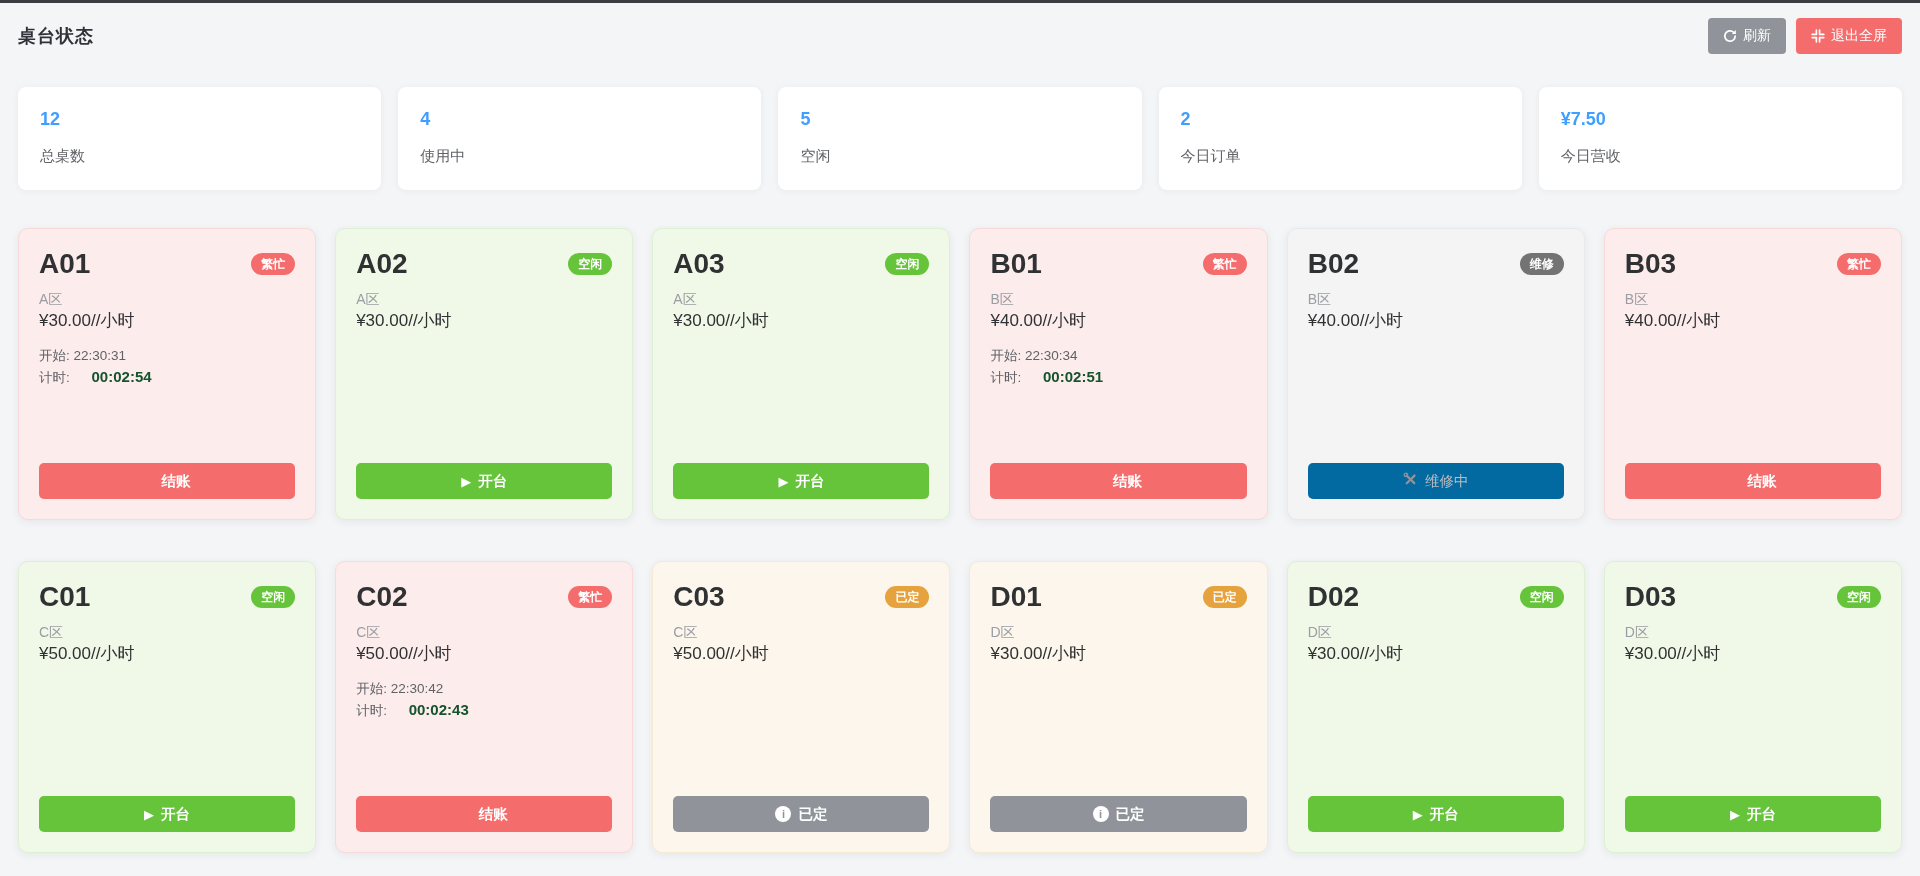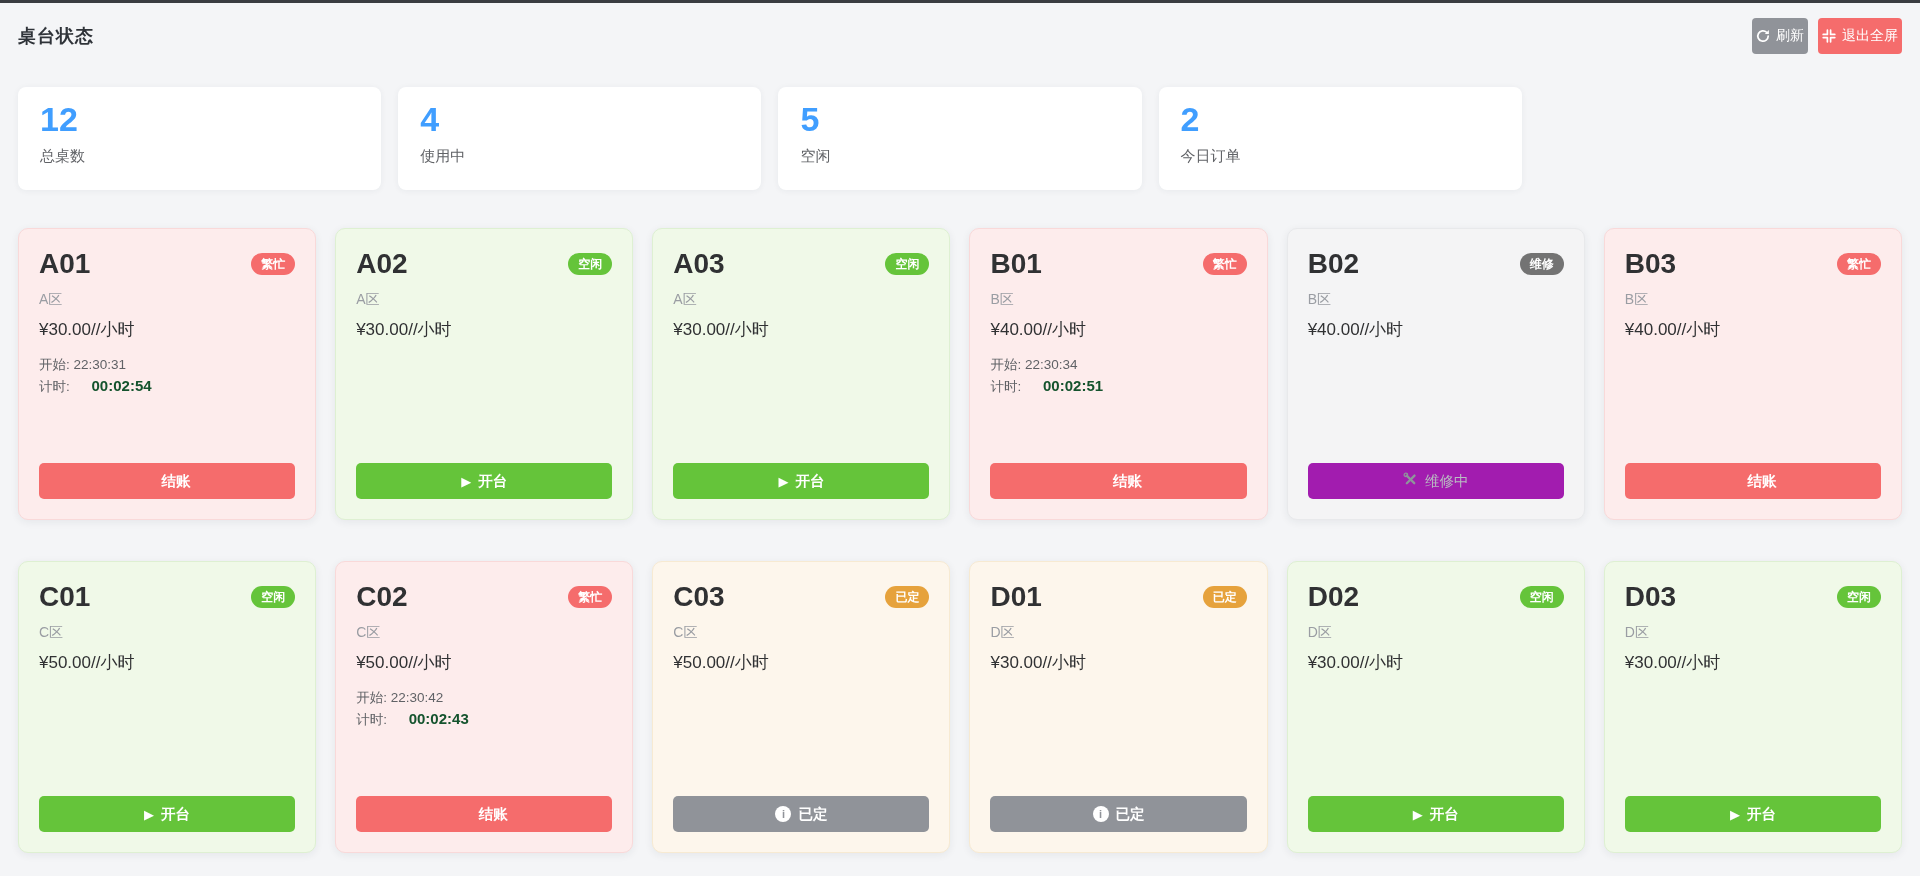--- a/index.html
+++ b/index.html
@@ -16,38 +16,38 @@
   
   .page-header {
     margin-top:13px;
     display:flex; align-items:center; justify-content:space-between;
     height:40px;
   }
   .page-title { font-size:18px; font-weight:bold; color:#2f3339; letter-spacing:1px; }
   .toolbar { display:flex; gap:10px; }
   .tbtn {
     display:inline-flex; align-items:center; gap:6px;
-    height:36px; padding:0 4px; border:none; border-radius:4px;
+    height:36px; padding:0 15px; border:none; border-radius:4px;
     font-family:inherit; font-size:14px; color:#fff; cursor:pointer;
   }
   .tbtn svg { display:block; }
   .tbtn-gray { background:#909399; }
   .tbtn-red  { background:#f56c6c; }
 
   
   .stats-row {
     margin-top:31px;
     display:grid; grid-template-columns:repeat(5,1fr); gap:17px;
   }
   .stat-card {
     background:#fff; border-radius:8px; height:103px;
     padding:17px 22px;
     box-shadow:0 1px 6px rgba(31,45,61,.06);
   }
-  .stat-value { font-size:34px; font-weight:bold; color:#409eff; line-height:30px; }
+  .stat-value { font-size:18px; font-weight:bold; color:#409eff; line-height:30px; }
   .stat-label { margin-top:13px; font-size:15px; color:#606266; }
 
   
   .tables-grid {
     margin-top:38px;
     display:grid; grid-template-columns:repeat(6,1fr);
     column-gap:19px; row-gap:41px;
   }
   .tcard {
     height:292px; border-radius:10px; border:1px solid transparent;
@@ -64,37 +64,37 @@
   .badge {
     font-size:12px; font-weight:bold; color:#fff;
     padding:4px 10px; border-radius:999px; line-height:14px;
   }
   .st-busy .badge        { background:#f56c6c; }
   .st-free .badge        { background:#65c43a; }
   .st-maintenance .badge { background:#737373; }
   .st-reserved .badge    { background:#e6a23c; }
 
   .tarea  { margin-top:11px; font-size:14px; color:#9a9da3; }
-  .tprice { margin-top:9px;  font-size:17px; color:#303133; }
+  .tprice {  font-size:17px; color:#303133; }
 
   .ttime { margin-top:13px; font-size:13.5px; color:#606266; }
   .ttime .trow { line-height:21px; }
   .timer { color:#14532d; font-weight:bold; font-size:15px;padding-left:18px; }
 
   .spacer { flex:1; }
 
   .abtn {
     height:36px; width:100%; border:none; border-radius:5px;
     display:flex; align-items:center; justify-content:center; gap:7px;
     font-family:inherit; font-size:14.5px; font-weight:bold; color:#fff; cursor:pointer;
   }
   .btn-checkout    { background:#f56c6c;padding-left:18px; }
   .btn-open        { background:#65c43a; }
   .btn-reserved    { background:#909399; }
-  .btn-maintenance { background:#a21caf; color:#b9bcc2; font-weight:normal; cursor:default; }
+  .btn-maintenance { background:#0369a1; color:#b9bcc2; font-weight:normal; cursor:default; }
 
   .icon-play, .icon-info, .icon-tools { display:none; }
   .st-free .icon-play { display:inline; font-size:13px; line-height:1; }
   .st-reserved .icon-info {
     display:inline-flex; width:16px; height:16px; border-radius:50%;
     background:#fff; color:#909399; font-size:11px; font-weight:bold;
     align-items:center; justify-content:center; font-style:normal;
   }
   .st-maintenance .icon-tools { display:block; }
 </style>
@@ -147,20 +147,24 @@
   <div class="stat-card">
     <div class="stat-value">5</div>
     <div class="stat-label">空闲</div>
   </div>
 
   <div class="stat-card">
     <div class="stat-value">2</div>
     <div class="stat-label">今日订单</div>
   </div>
 
+  <div class="stat-card">
+    <div class="stat-value">¥7.50</div>
+    <div class="stat-label">今日营收</div>
+  </div>
 </div>
 
   <div class="tables-grid">
   <div class="tcard st-busy">
     <div class="tcard-head">
       <div class="tname">A01</div>
       <div class="badge">繁忙</div>
     </div>
     <div class="tarea">A区</div>
     <div class="tprice">¥30.00//小时</div>

